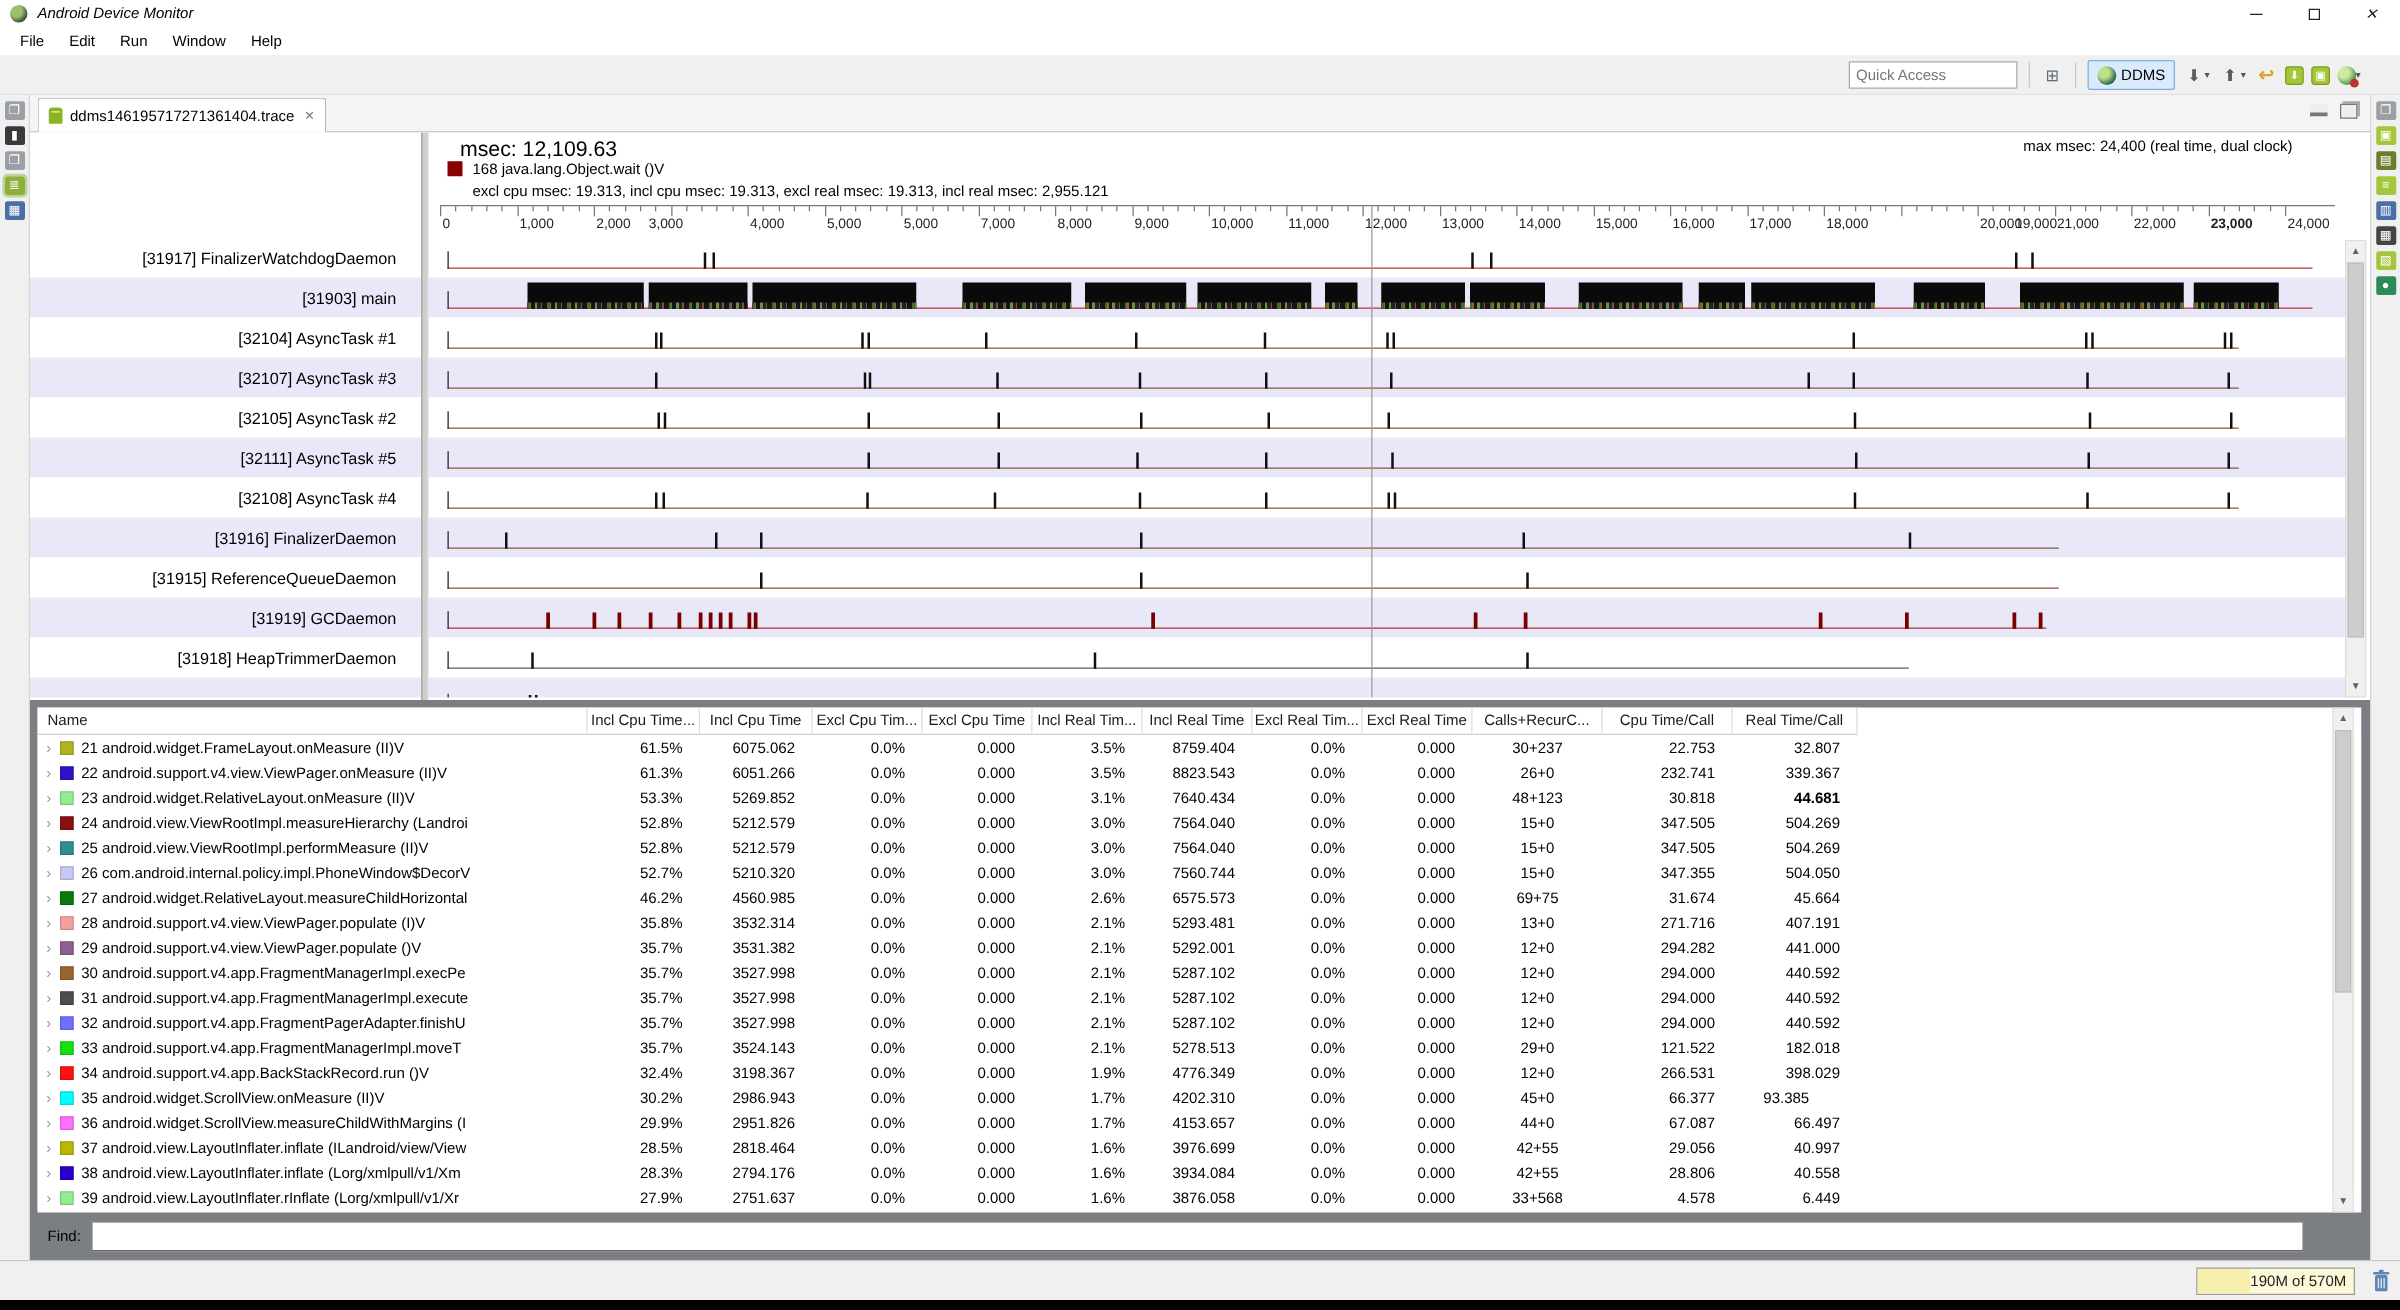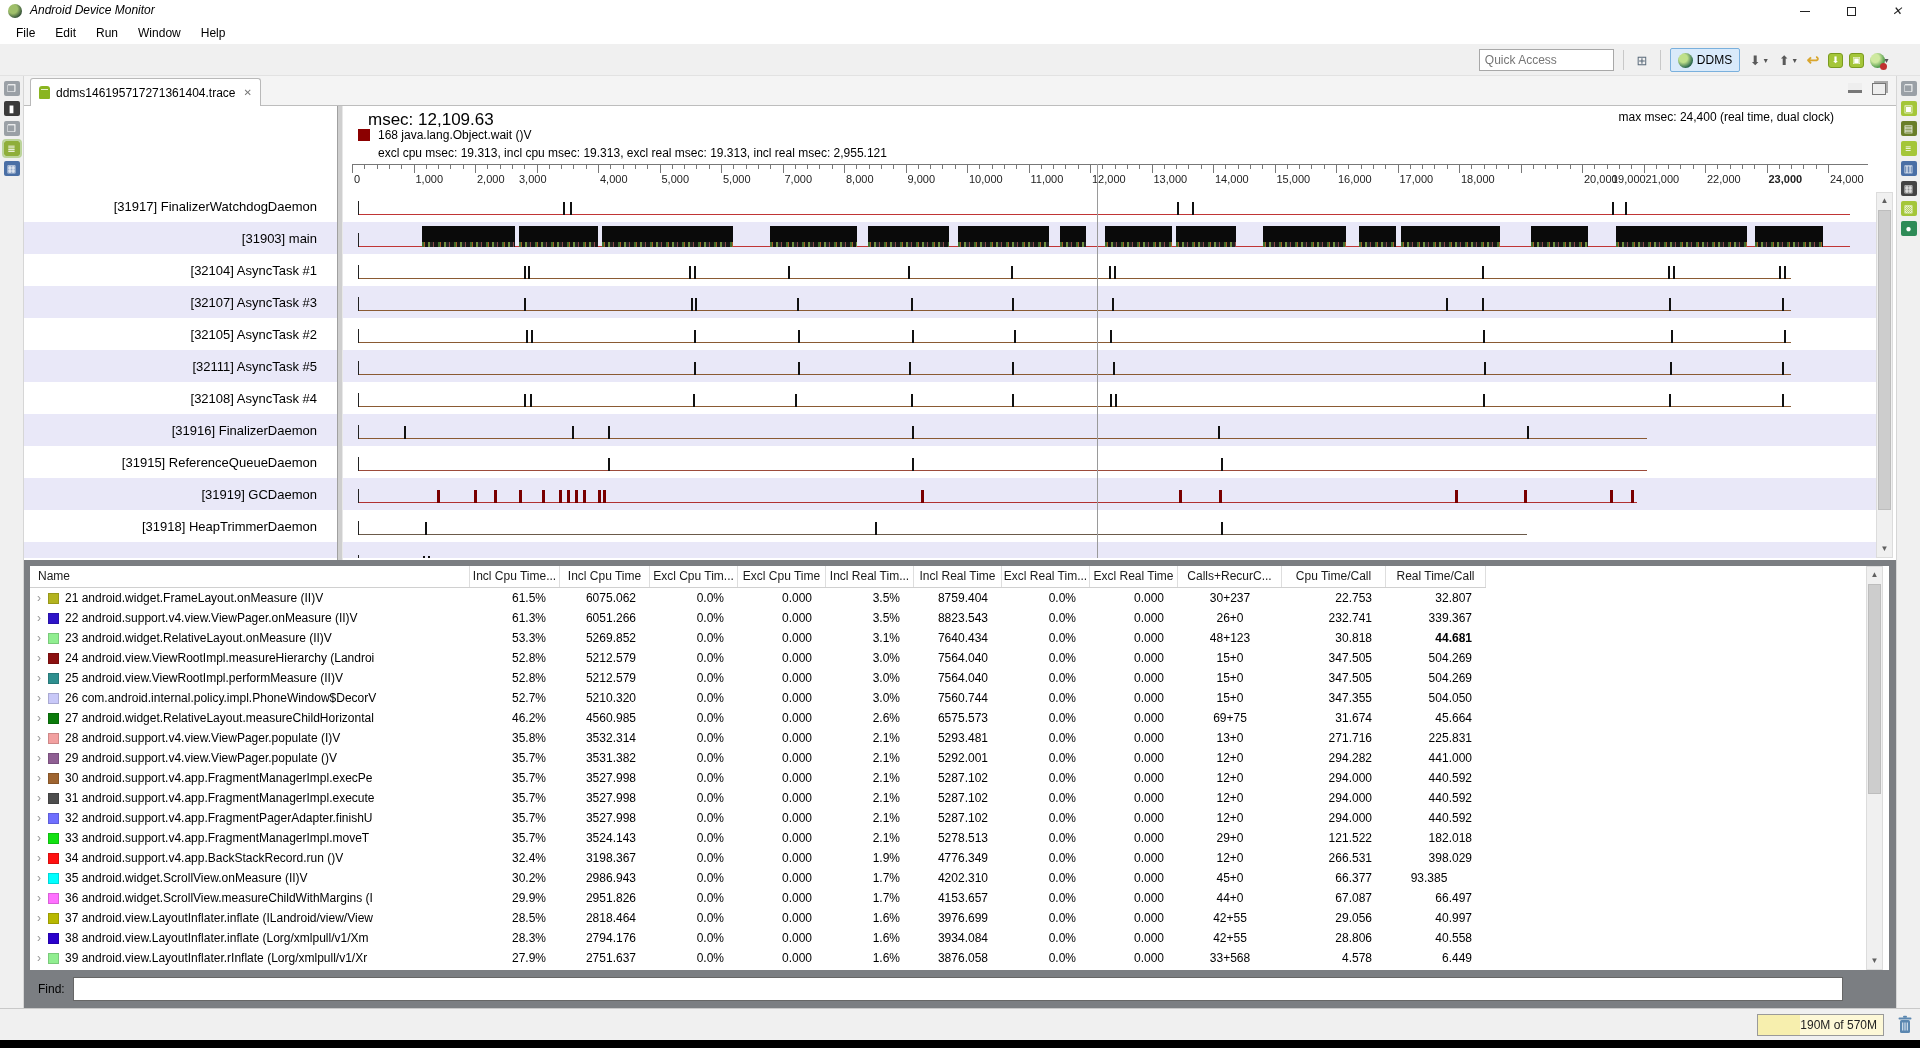--- a/index.html
+++ b/index.html
@@ -681,21 +681,21 @@
             <div class="td" style="width: 90px;">35.8%</div>
             <div class="td" style="width: 90px;">3532.314</div>
             <div class="td" style="width: 88px;">0.0%</div>
             <div class="td" style="width: 88px;">0.000</div>
             <div class="td" style="width: 88px;">2.1%</div>
             <div class="td" style="width: 88px;">5293.481</div>
             <div class="td" style="width: 88px;">0.0%</div>
             <div class="td" style="width: 88px;">0.000</div>
             <div class="td center" style="width: 104px;">13+0</div>
             <div class="td" style="width: 104px;">271.716</div>
-            <div class="td" style="width: 100px;">225.831</div>
+            <div class="td" style="width: 100px;">407.191</div>
           </div>
           <div class="tr" style="top: 160px;">
             <div class="td name" style="width: 440px;">
               <span class="expander">›</span>
               <span class="chip" style="background: rgb(143, 95, 147);"></span>
               <span>29 android.support.v4.view.ViewPager.populate ()V</span>
             </div>
             <div class="td" style="width: 90px;">35.7%</div>
             <div class="td" style="width: 90px;">3531.382</div>
             <div class="td" style="width: 88px;">0.0%</div>

